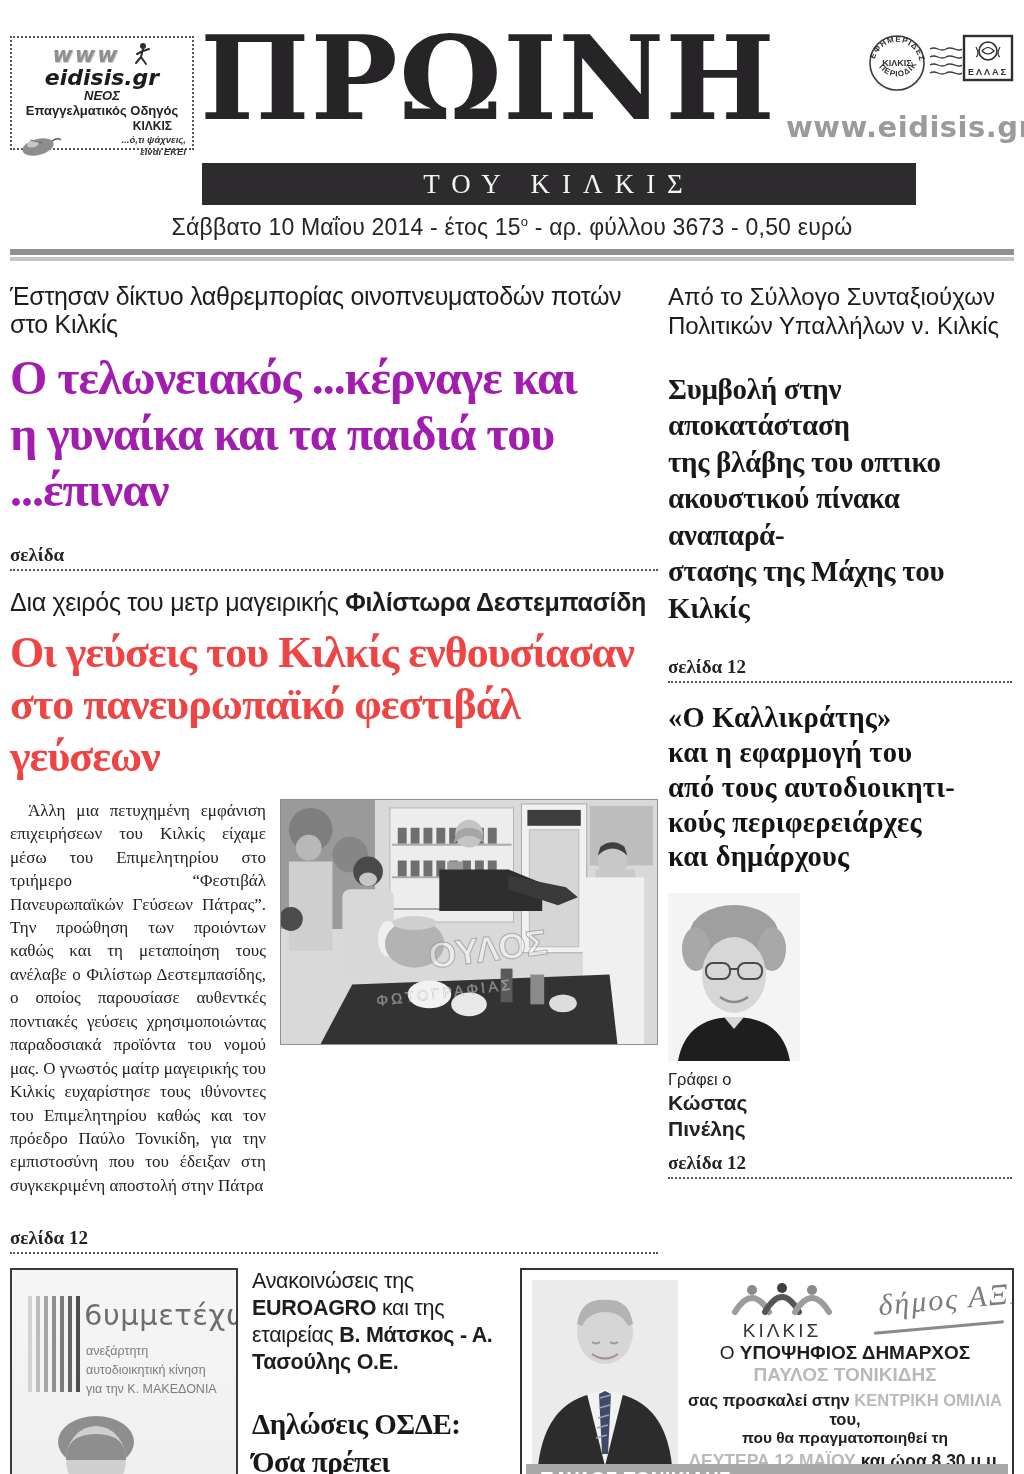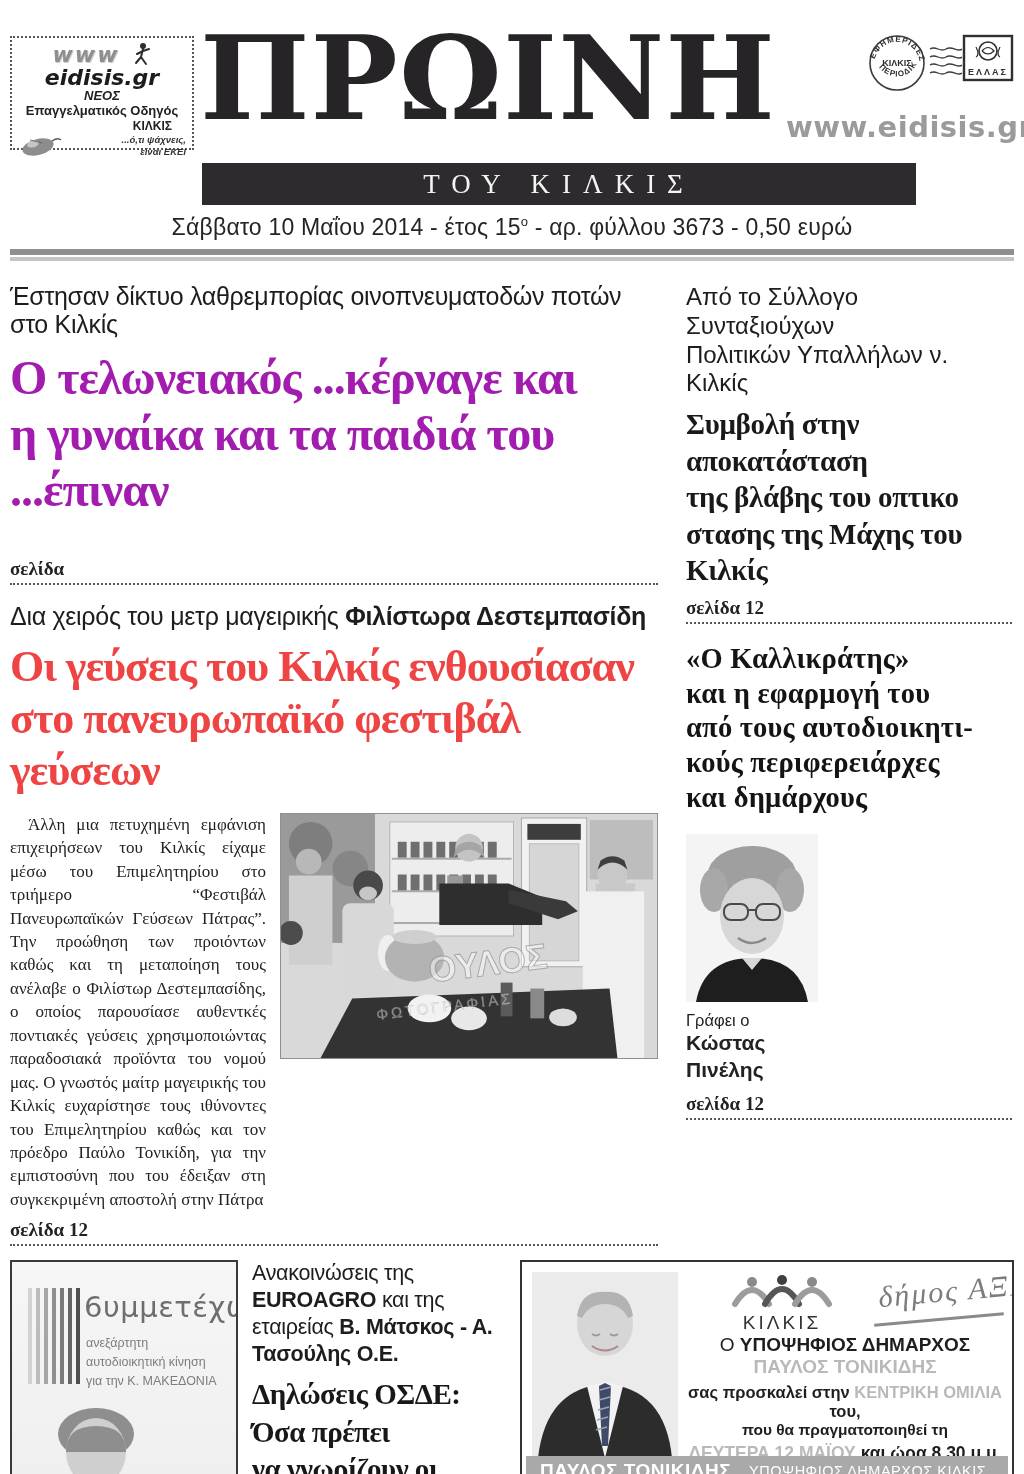--- a/index.html
+++ b/index.html
@@ -35,34 +35,34 @@
   .stamp-waves { position:absolute; left:928px; top:44px; }
   .stamp-rect  { position:absolute; left:962px; top:34px; }
 
   
   .dateline { text-align:center; font-size:23px; color:#242424; margin-top:2px; letter-spacing:0.2px; }
   .dateline sup { font-size:13px; }
   .rule1 { height:6px; background:#8f8f8f; margin:8px 10px 0 10px; }
   .rule2 { height:4px; background:#c4c4c4; margin:2px 10px 0 10px; }
 
   
-  .grid-top { display:flex; gap:28px; padding:0 12px 0 10px; }
+  .grid-top { display:flex; gap:10px; padding:0 12px 0 10px; }
   .col-left { width:648px; flex:0 0 648px; }
   .col-right { flex:1; }
 
   .kicker { font-size:25px; color:#1d1d1d; letter-spacing:-0.3px; line-height:1.1; }
   .kicker b { font-weight:bold; }
   .headline-xl { font-family:"Liberation Serif", serif; font-weight:bold; font-size:48px;
     line-height:1.17; letter-spacing:-1px; color:#a21caf; }
   .headline-lg { font-family:"Liberation Serif", serif; font-weight:bold; font-size:44px;
     line-height:1.18; letter-spacing:-1px; color:#ef4444; }
   .pageref { font-family:"Liberation Serif", serif; font-weight:bold; font-size:19px; color:#222;
     padding-bottom:3px; border-bottom:2px dotted #555; }
-  .mt22{margin-top:22px;} .mt18{margin-top:18px;} .mt14{margin-top:8px;} .mt12{margin-top:12px;}
-  .mt26{margin-top:40px;} .mt10{margin-top:10px;}
+  .mt22{margin-top:22px;} .mt18{margin-top:18px;} .mt14{margin-top:30px;} .mt12{margin-top:12px;}
+  .mt26{margin-top:26px;} .mt10{margin-top:10px;}
 
   .food-row { display:flex; gap:14px; margin-top:16px; }
   .food-body { width:256px; flex:0 0 256px; font-family:"Liberation Serif", serif; font-size:17px;
     line-height:1.38; text-align:justify; color:#222; }
   .food-body .ind { display:inline-block; width:18px; }
   .photo-festival { flex:1; height:246px; border:1px solid #8f8f8f; background:#dcdcdc; position:relative; overflow:hidden; }
   .photo-festival svg { display:block; width:100%; height:100%; }
 
   .kicker2 { font-size:24px; line-height:1.2; color:#1d1d1d; }
   .headline-md { font-family:"Liberation Serif", serif; font-weight:bold; font-size:29px;
@@ -272,20 +272,21 @@
     </section>
 
     <aside class="col-right">
       <div class="kicker2 mt22">
         <div>Από το Σύλλογο Συνταξιούχων</div>
         <div>Πολιτικών Υπαλλήλων ν. Κιλκίς</div>
       </div>
       <div class="headline-md mt14">
         <div>Συμβολή στην αποκατάσταση</div>
         <div>της βλάβης του οπτικο</div>
+        <div>ακουστικού πίνακα αναπαρά-</div>
         <div>στασης της Μάχης του Κιλκίς</div>
       </div>
       <div class="pageref mt14">σελίδα 12</div>
 
       <div class="headline-k mt18">
         <div>«Ο Καλλικράτης»</div>
         <div>και η εφαρμογή του</div>
         <div>από τους αυτοδιοικητι-</div>
         <div>κούς περιφερειάρχες</div>
         <div>και δημάρχους</div>

